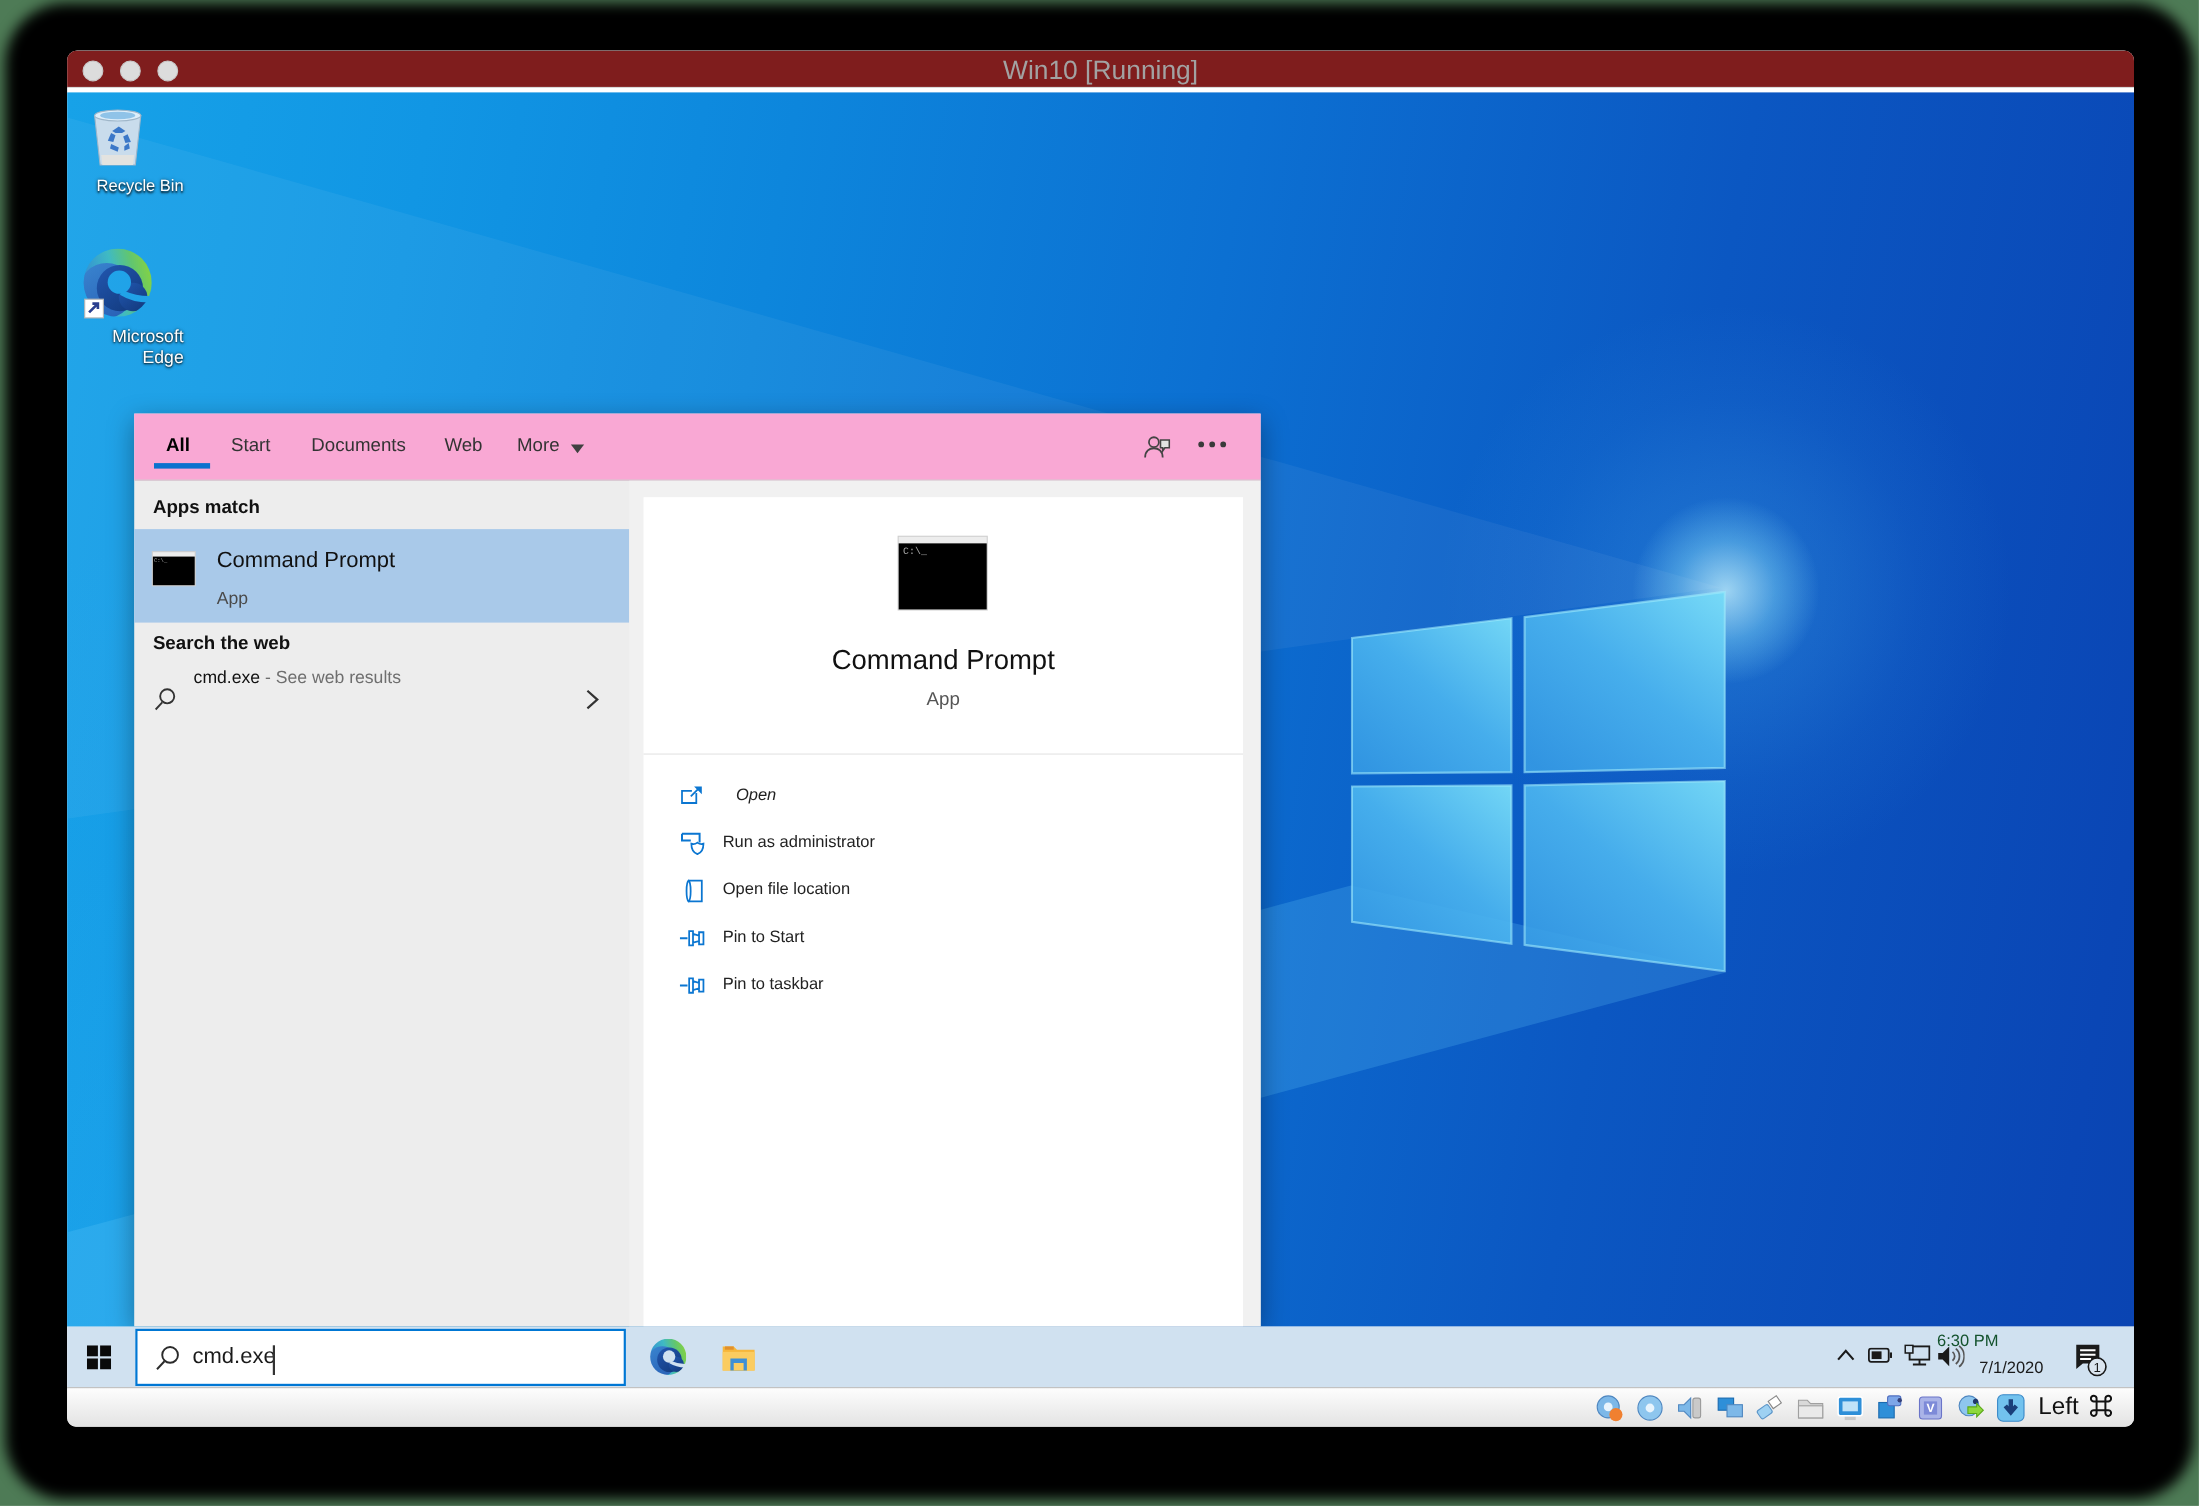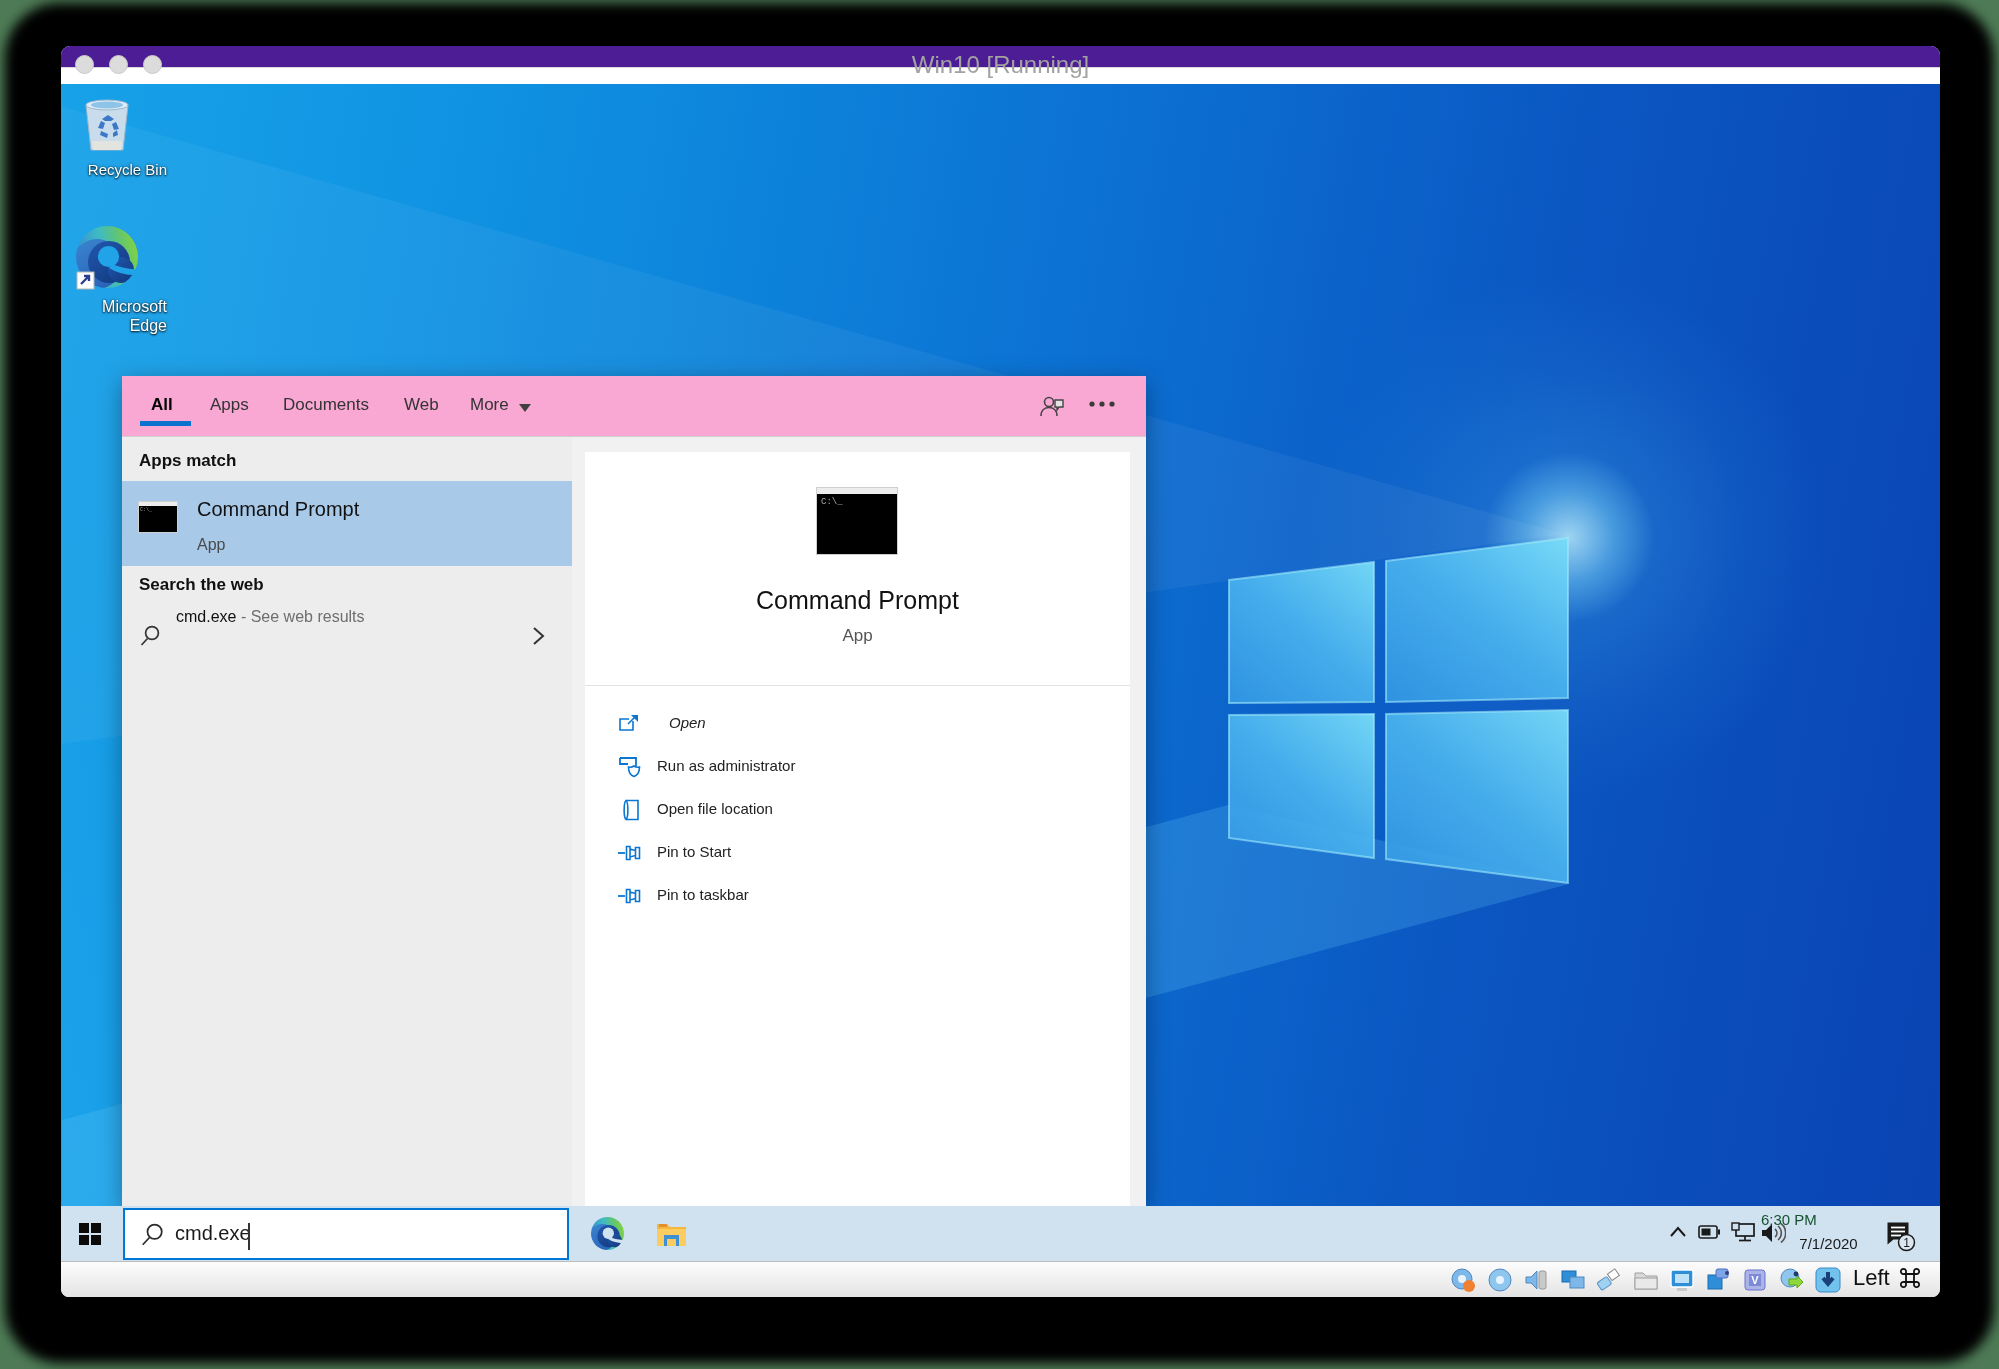--- a/index.html
+++ b/index.html
@@ -4,21 +4,21 @@
 <style>
 * { margin:0; padding:0; box-sizing:border-box; }
 html,body { width:1999px; height:1369px; overflow:hidden; }
 body { background:#4e7b56; font-family:"Liberation Sans", sans-serif; position:relative; }
 .abs { position:absolute; }
 
 #shadow { position:absolute; left:5px; top:3px; width:1989px; height:1360px; background:#000; border-radius:55px; filter:blur(6px); }
 
 #win { position:absolute; left:61px; top:46px; width:1879px; height:1251px; background:#fff; border-radius:9px 9px 8px 8px; overflow:hidden; }
 
-#titlebar { position:absolute; left:0; top:0; width:100%; height:22px; background:#4c1d95; border-bottom:1px solid #d8d8d8; }
+#titlebar { position:absolute; left:0; top:0; width:100%; height:34px; background:#7f1d1d; border-bottom:1px solid #d8d8d8; }
 .tl { position:absolute; top:9px; width:19px; height:19px; border-radius:50%; background:#dcdcdc; border:1px solid #c9c9c9; }
 #title-text { position:absolute; width:100%; top:0; height:38px; line-height:38px; text-align:center; font-size:24px; color:#a2a2a2; }
 
 #desktop { position:absolute; left:0; top:38px; width:1879px; height:1122px; overflow:hidden;
   background:
     radial-gradient(circle 85px at 1508px 453px, rgba(205,248,255,0.72) 0px, rgba(140,225,250,0.38) 45px, rgba(100,200,245,0.0) 85px),
     radial-gradient(circle 260px at 1508px 453px, rgba(85,190,245,0.30) 0px, rgba(75,180,242,0.20) 100px, rgba(65,168,238,0.09) 175px, rgba(60,160,235,0.0) 260px),
     radial-gradient(circle 750px at 150px 1150px, rgba(45,178,242,0.35) 0px, rgba(45,175,240,0.12) 450px, rgba(45,175,240,0.0) 750px),
     linear-gradient(100deg, #17a2e8 0%, #1196e4 16%, #0d86dc 32%, #0c70d2 52%, #0b57c2 74%, #0a46b5 96%, #0a44b2 100%);
 }
@@ -135,21 +135,21 @@
         </g>
         <rect x="1" y="46" width="17" height="17" fill="#fff" stroke="#b5b5b5"></rect>
         <path d="M5 58 l8 -8 M8 50 h5 v5" stroke="#2b3f8f" stroke-width="2.4" fill="none"></path>
       </svg>
     </div>
     <div class="dicon-label" style="left:-14px; top:213px; width:120px; font-size:16px;">Microsoft<br>Edge</div>
 
     <div id="panel">
       <div id="tabbar">
         <div class="tab" style="left:29px; font-weight:bold; color:#000;">All</div>
-        <div class="tab" style="left:88px;">Apps</div>
+        <div class="tab" style="left:88px;">Start</div>
         <div class="tab" style="left:161px;">Documents</div>
         <div class="tab" style="left:282px;">Web</div>
         <div class="tab" style="left:348px;">More</div>
         <div class="abs" style="left:397px; top:28px; width:0; height:0; border-left:6px solid transparent; border-right:6px solid transparent; border-top:8px solid #404040;"></div>
         <div id="tab-underline"></div>
 
         <svg class="abs" style="left:917px; top:18px;" width="26" height="26" viewBox="0 0 26 26">
           <circle cx="10" cy="8" r="4.5" fill="none" stroke="#444" stroke-width="1.6"></circle>
           <path d="M2 22 C2 16 6 13.5 10 13.5 C14 13.5 18 16 18 22" fill="none" stroke="#444" stroke-width="1.6"></path>
           <path d="M16 6 l8 0 0 7 -4 0 -2 3 0 -3 -2 0 z" fill="#e3e3e3" stroke="#444" stroke-width="1.4"></path>

